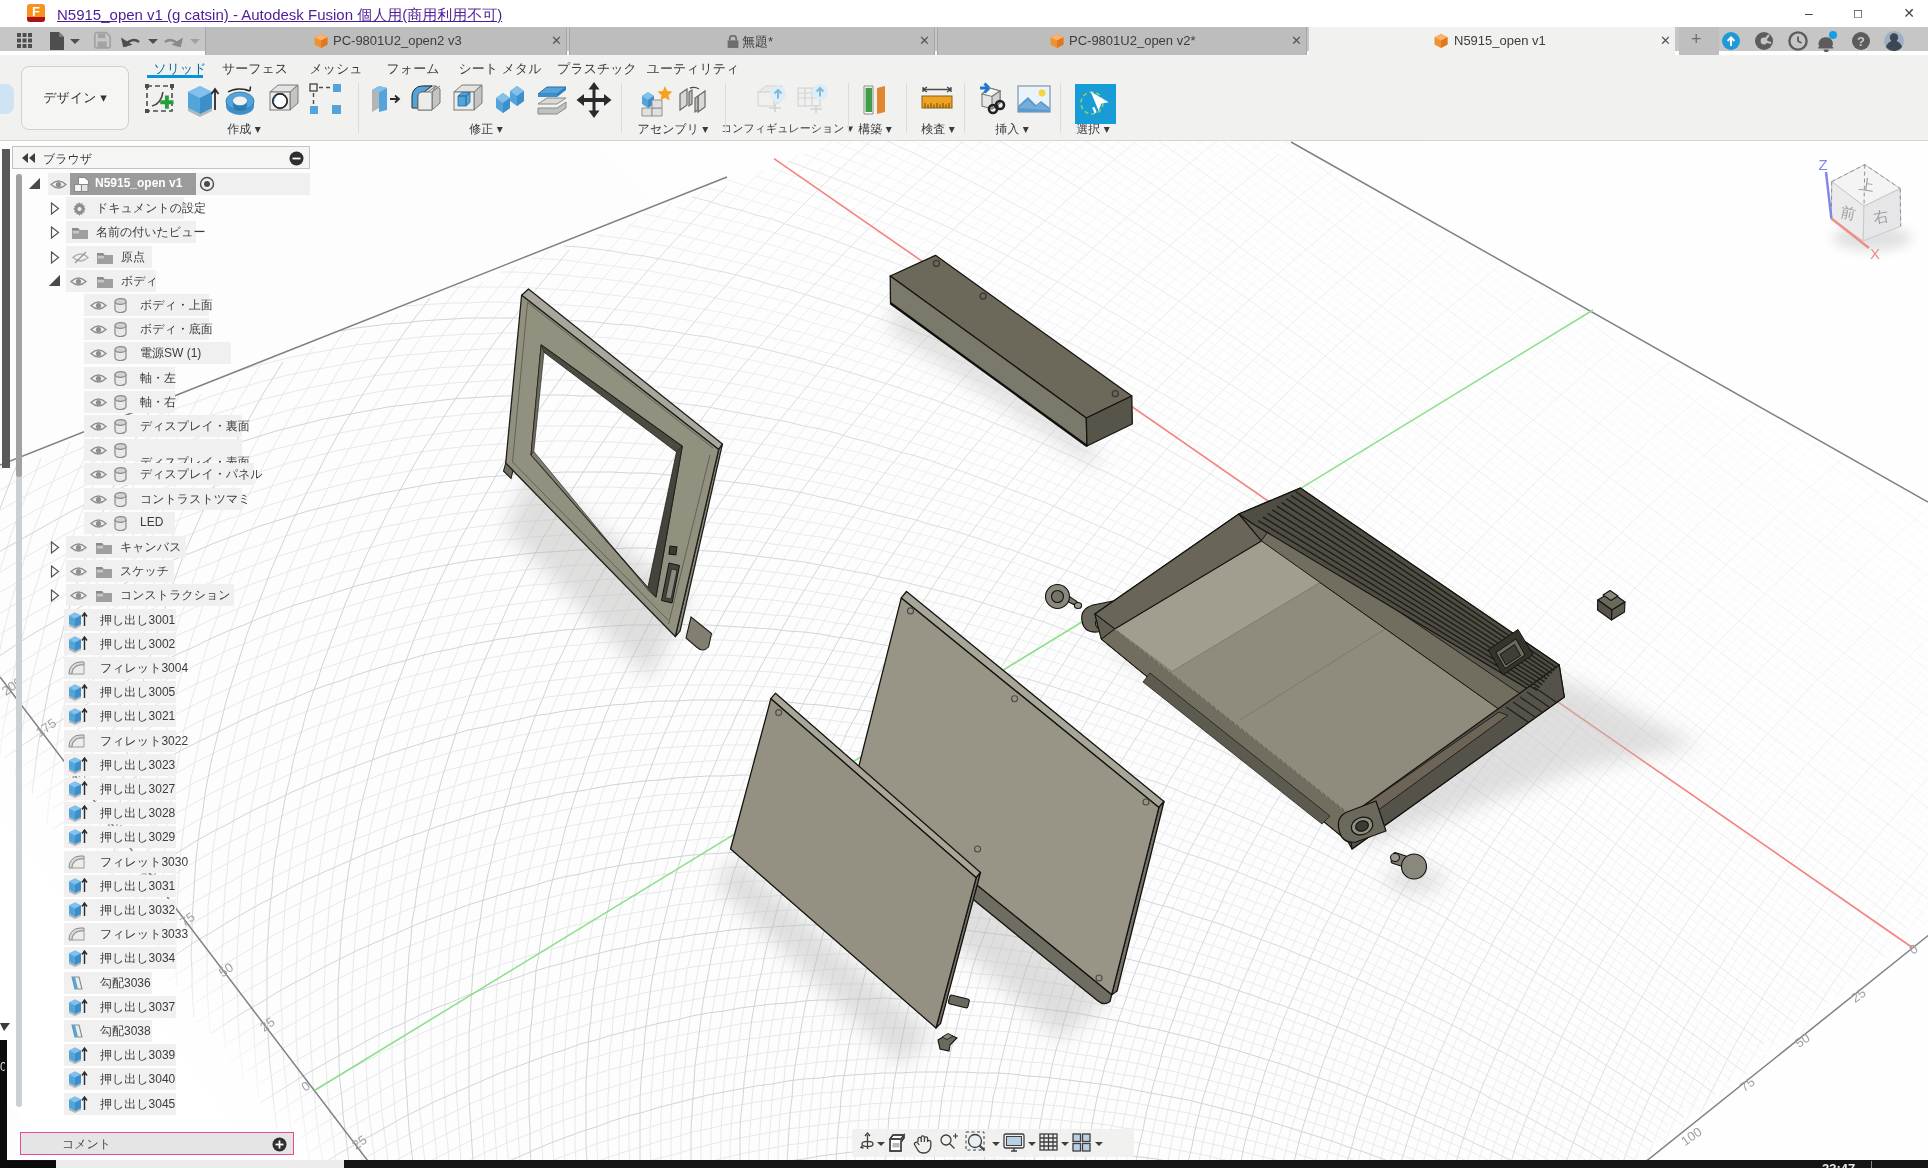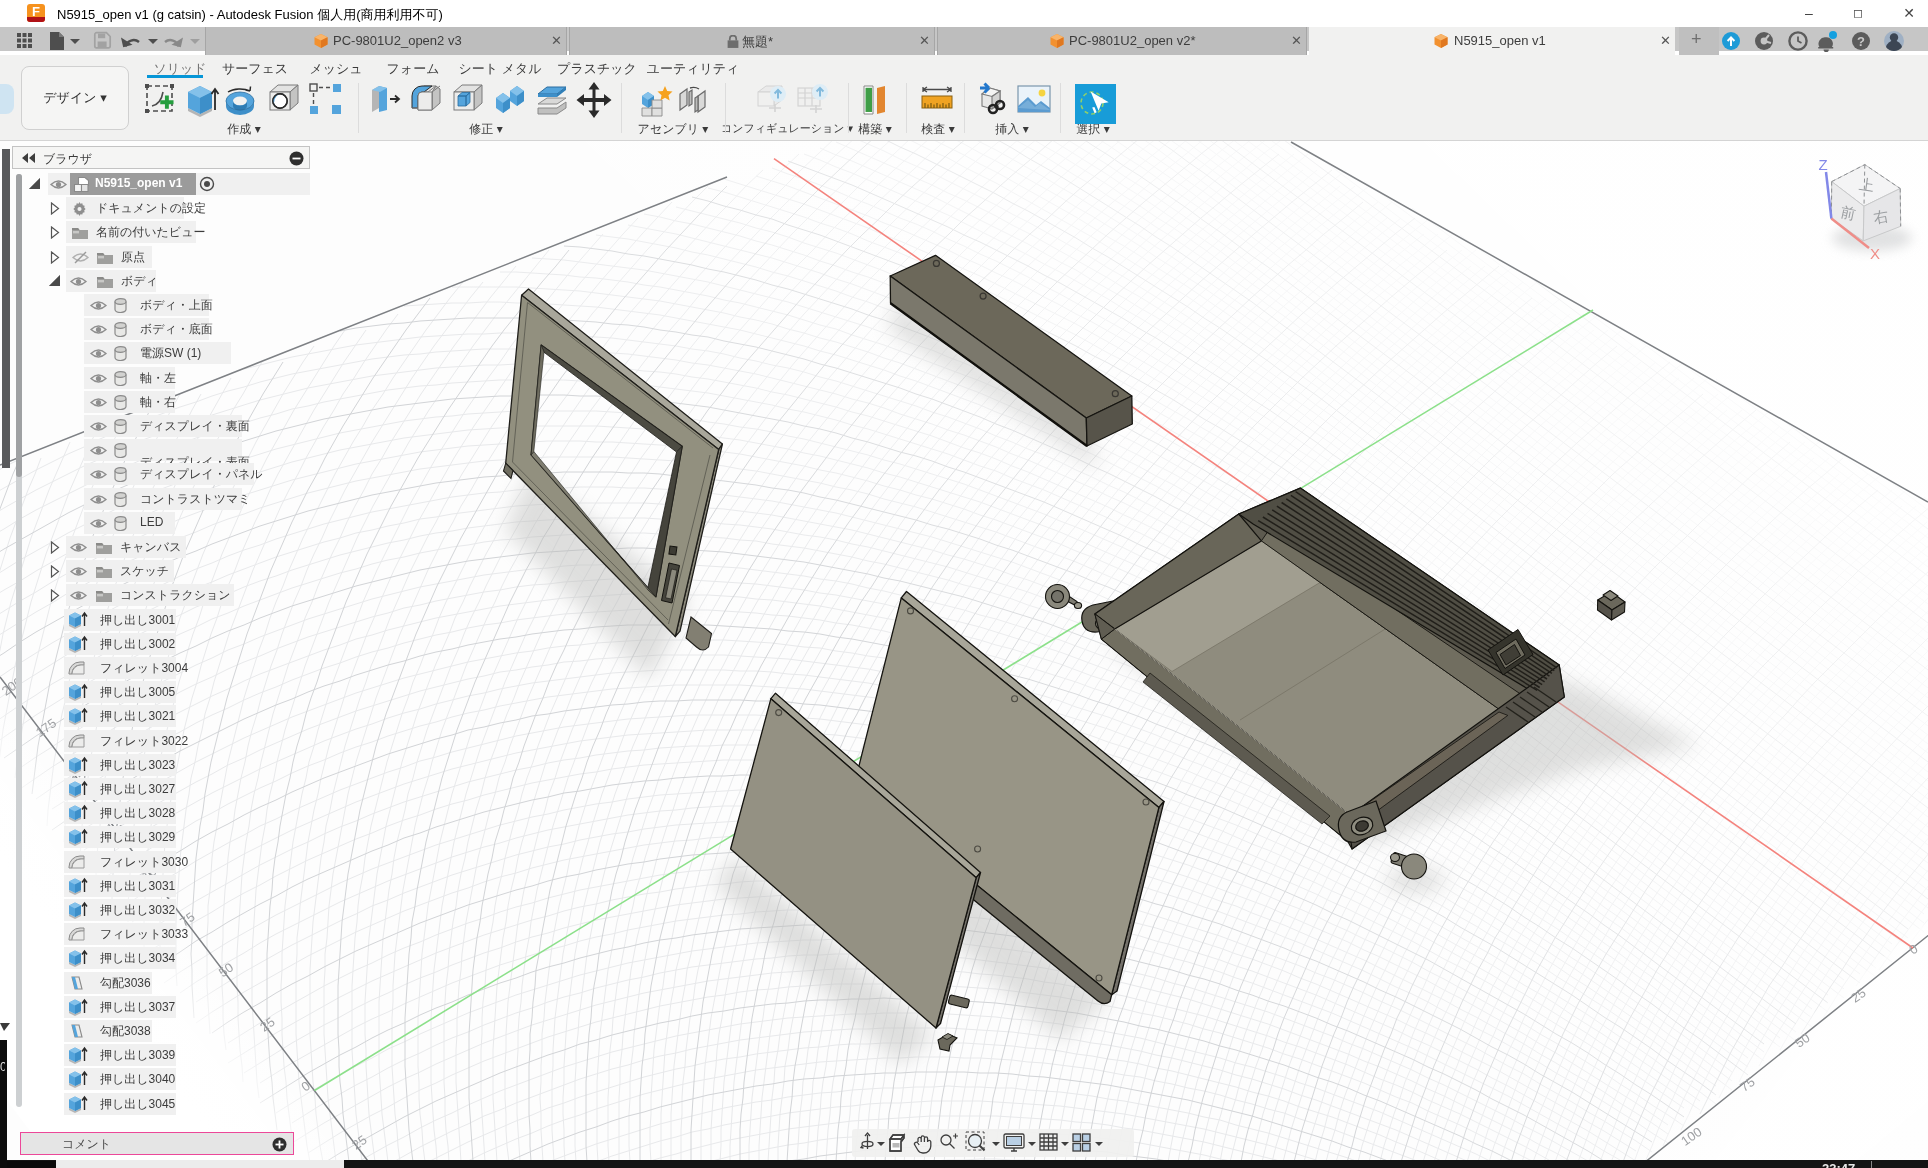--- a/index.html
+++ b/index.html
@@ -1,31 +1,31 @@
 <!DOCTYPE html>
 <html><head><meta charset="utf-8"><style>
 *{margin:0;padding:0;box-sizing:border-box;}
 html,body{width:1928px;height:1168px;overflow:hidden;}
 body{font-family:"Liberation Sans",sans-serif;background:#fff;position:relative;}
 .abs{position:absolute;}
 #titlebar{left:0;top:0;width:1928px;height:27px;background:#fff;}
-#titlebar .ttxt{position:absolute;left:57px;top:6px;font-size:13px;color:#000000;}
+#titlebar .ttxt{position:absolute;left:57px;top:6px;font-size:15px;color:#4c1d95;text-decoration:underline;}
 #fusicon{position:absolute;left:27px;top:4px;width:18px;height:18px;background:#f6921e;border-radius:3px;}
 #fusicon:after{content:"F";position:absolute;left:5px;top:0px;color:#fff;font-size:13px;font-weight:bold;}
 #fusicon .bar{position:absolute;left:0;bottom:0;width:18px;height:5px;background:#b01116;border-radius:0 0 3px 3px;}
 .wbtn{position:absolute;top:0;width:46px;height:27px;color:#444;font-size:14px;text-align:center;line-height:27px;}
 #tabbar{left:0;top:27px;width:1928px;height:24px;background:#c6c6c6;}
 .tab{position:absolute;top:0;height:28px;background:#bdbdbd;border-left:1px solid #a6a6a6;border-right:1px solid #a6a6a6;}
 .tab.active{background:#f1f1f0;border-color:#f1f1f0;}
 .tab .lbl{position:absolute;top:6px;font-size:13px;color:#3d3d3d;white-space:nowrap;}
 .tab .x{position:absolute;top:6px;font-size:13px;color:#555;}
 .cube{position:absolute;top:7px;width:14px;height:14px;}
 #ribbon{left:0;top:55px;width:1928px;height:86px;background:#f1f1f0;border-bottom:1px solid #d4d4d4;}
 .rtab{position:absolute;top:5px;font-size:13px;color:#3a3a3a;white-space:nowrap;}
-.rtab.on{color:#737373;}
+.rtab.on{color:#0369a1;}
 #runder{position:absolute;left:147px;top:20px;width:56px;height:3px;background:#0696d7;}
 #designbtn{position:absolute;left:21px;top:11px;width:108px;height:64px;border:1px solid #d0d0d0;border-radius:8px;background:#f5f5f4;font-size:13px;color:#333;text-align:center;line-height:62px;}
 .glabel{position:absolute;top:66px;font-size:12px;color:#3a3a3a;white-space:nowrap;transform:translateX(-50%);}
 .gdiv{position:absolute;top:28px;width:1px;height:50px;background:#dcdcdc;}
 #viewport{left:0;top:0;width:1928px;height:1168px;}
 #browser{left:0;top:0;}
 .brow{position:absolute;height:22px;background:#f0f0f0;}
 .btxt{position:absolute;top:3px;font-size:12px;color:#3c3c3c;white-space:nowrap;}
 #bheader{position:absolute;left:12px;top:146px;width:298px;height:23px;background:#f5f5f4;border:1px solid #c3c3c3;}
 #commentbar{position:absolute;left:20px;top:1132px;width:274px;height:23px;background:#e5e5e5;border:1px solid #ec4899;}

